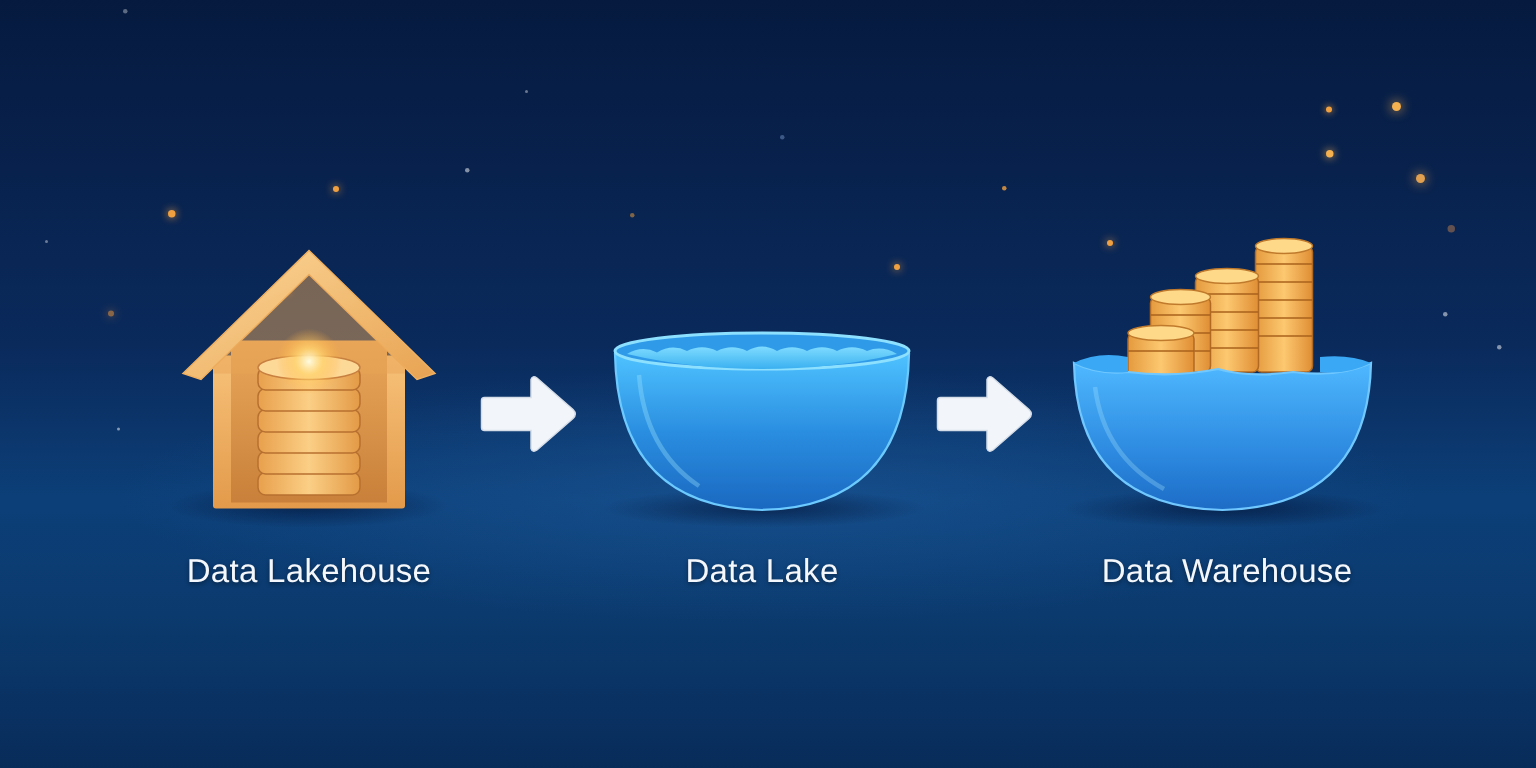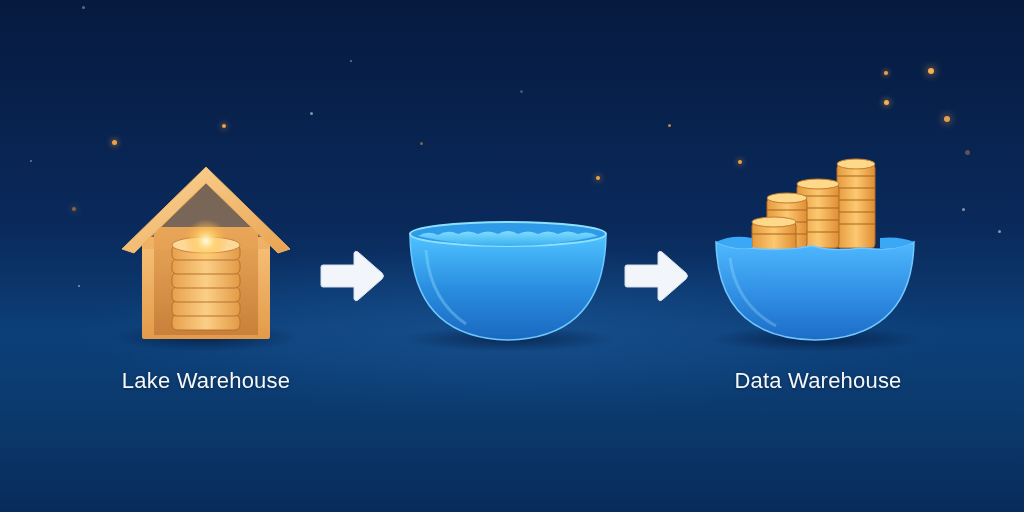--- a/index.html
+++ b/index.html
@@ -82,21 +82,21 @@
       <rect x="52" y="150" width="68" height="15" rx="5" fill="url(#diskG)" stroke="#b87030" stroke-width="1"></rect>
       <rect x="52" y="136" width="68" height="15" rx="5" fill="url(#diskG)" stroke="#b87030" stroke-width="1"></rect>
       <rect x="52" y="122" width="68" height="15" rx="5" fill="url(#diskG)" stroke="#b87030" stroke-width="1"></rect>
       <rect x="52" y="108" width="68" height="15" rx="5" fill="url(#diskG)" stroke="#b87030" stroke-width="1"></rect>
       <rect x="52" y="94" width="68" height="15" rx="5" fill="url(#diskG)" stroke="#b87030" stroke-width="1"></rect>
       <rect x="52" y="80" width="68" height="15" rx="5" fill="url(#diskG)" stroke="#b87030" stroke-width="1"></rect>
       <ellipse cx="86" cy="80" rx="34" ry="8" fill="#fdd998" stroke="#c88040" stroke-width="1"></ellipse>
       <circle cx="86" cy="76" r="22" fill="url(#glowG)"></circle>
     </g>
   </svg>
-  <div class="label" style="left:96px;top:368px;width:220px;">Lake Warehouse</div>
+  <div class="label" style="left:96px;top:368px;width:220px;">Data Lakehouse</div>
 
   <svg class="arrow" style="left:320px;top:248px;" width="66" height="56" viewBox="0 0 66 56">
     <path d="M3 17 L34 17 L34 5 Q35 2 38 4 L62 25 Q65 28 62 31 L38 52 Q35 54 34 51 L34 39 L3 39 Q1 39 1 37 L1 19 Q1 17 3 17 Z" fill="#f2f6fb" stroke="#d5dde8" stroke-width="1"></path>
   </svg>
 
   <div class="floor-glow" style="left:400px;top:326px;width:218px;height:26px;"></div>
   <svg class="item" style="left:406px;top:220px;" width="204" height="124" viewBox="0 0 204 124">
     <defs>
       <linearGradient id="bowlG" x1="0" y1="0" x2="0" y2="1">
         <stop offset="0" stop-color="#4ec2ff"></stop>
@@ -106,20 +106,21 @@
       <linearGradient id="waterTop" x1="0" y1="0" x2="0" y2="1">
         <stop offset="0" stop-color="#7fdcff"></stop>
           <stop offset="1" stop-color="#3ab0f0"></stop>
       </linearGradient>
     </defs>
     <path d="M4 16 Q6 118 102 120 Q198 118 200 16 Z" fill="url(#bowlG)" stroke="#6ccaff" stroke-width="1.5"></path>
     <ellipse cx="102" cy="14" rx="98" ry="12" fill="#2f9ae8" stroke="#8ee0ff" stroke-width="2"></ellipse>
     <path d="M12 16 Q22 10 32 15 Q42 9 52 14 Q62 9 72 14 Q82 9 92 14 Q102 8 112 14 Q122 9 132 14 Q142 9 152 14 Q162 9 172 14 Q182 10 192 16 Q150 26 102 26 Q54 26 12 16 Z" fill="url(#waterTop)"></path>
     <path d="M20 30 Q24 80 60 104" stroke="#9fe4ff" stroke-width="3" fill="none" opacity="0.35"></path>
   </svg>
+  <div class="label" style="left:398px;top:368px;width:220px;">Data Lake</div>
 
   <svg class="arrow" style="left:624px;top:248px;" width="66" height="56" viewBox="0 0 66 56">
     <path d="M3 17 L34 17 L34 5 Q35 2 38 4 L62 25 Q65 28 62 31 L38 52 Q35 54 34 51 L34 39 L3 39 Q1 39 1 37 L1 19 Q1 17 3 17 Z" fill="#f2f6fb" stroke="#d5dde8" stroke-width="1"></path>
   </svg>
 
   <div class="floor-glow" style="left:708px;top:326px;width:216px;height:26px;"></div>
   <svg class="item" style="left:712px;top:154px;" width="206" height="190" viewBox="0 0 206 190">
     <defs>
       <linearGradient id="coinG" x1="0" y1="0" x2="1" y2="0">
         <stop offset="0" stop-color="#e59a3e"></stop>

